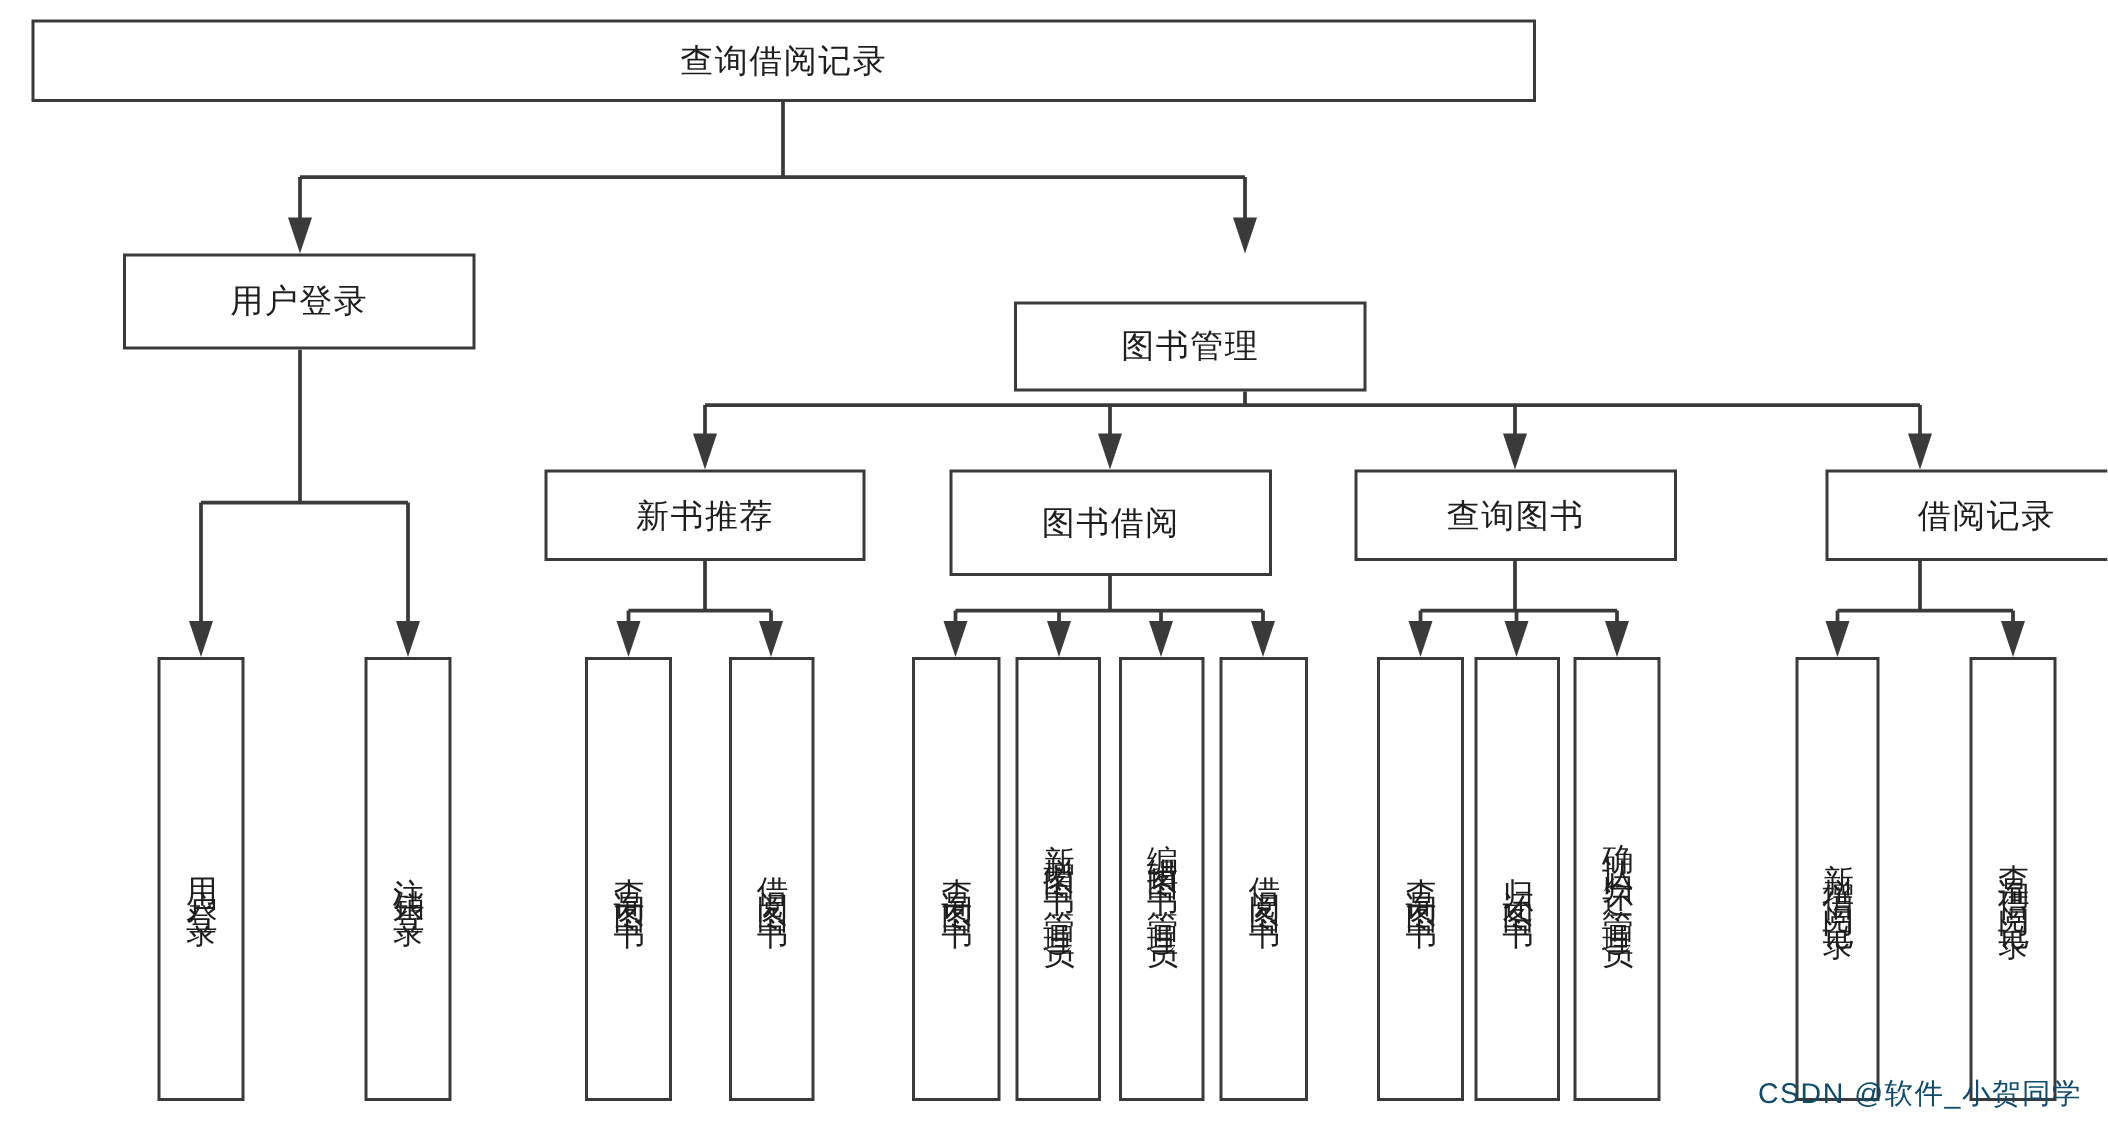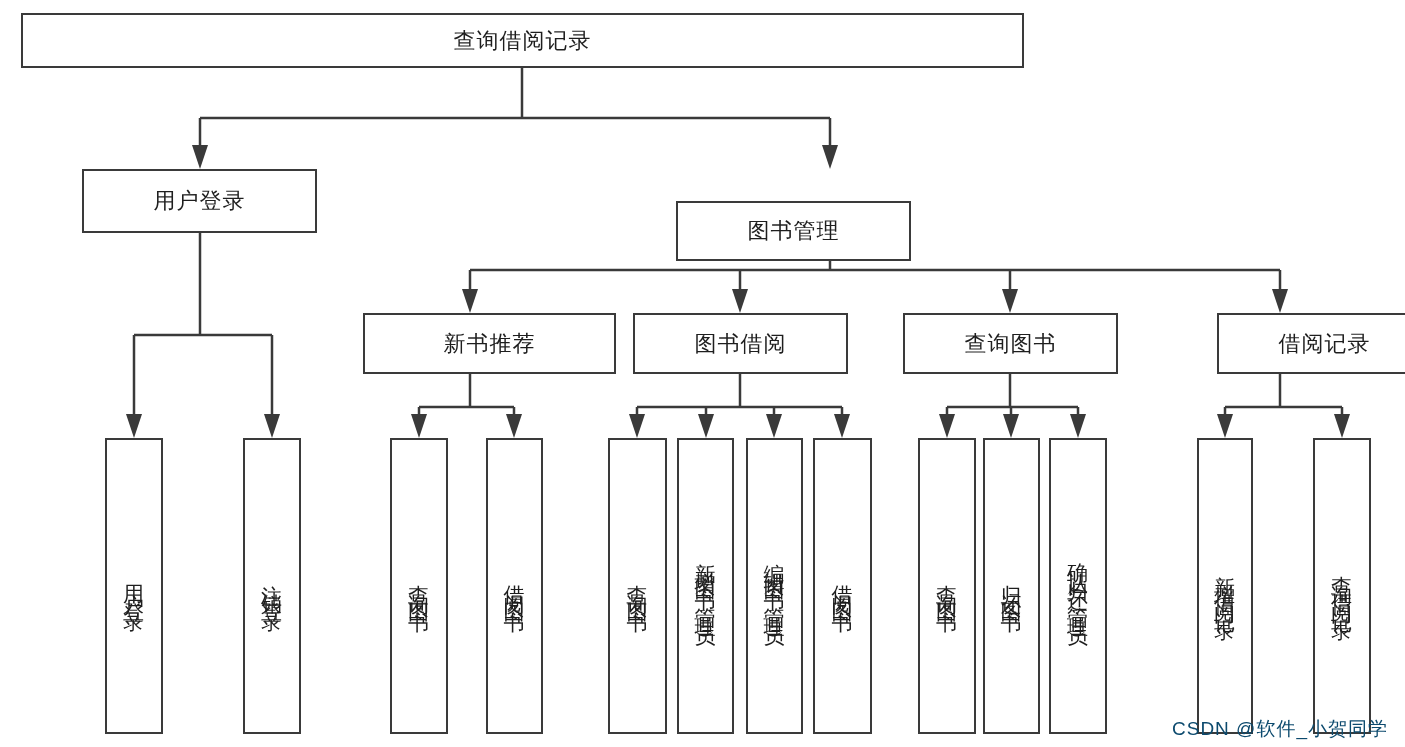--- a/index.html
+++ b/index.html
@@ -99,24 +99,24 @@
     <span>查询借阅记录</span>
   </div>
 
   <div class="node hbox" style="left:82px; top:169px; width:235px; height:64px;">
     <span>用户登录</span>
   </div>
   <div class="node hbox" style="left:676px; top:169px; width:235px; height:60px;margin-top:32px;">
     <span>图书管理</span>
   </div>
 
-  <div class="node hbox" style="left:363px; top:313px; width:253px; height:61px;align-items:center;">
+  <div class="node hbox" style="left:363px; top:313px; width:214px; height:61px;align-items:center;">
     <span>新书推荐</span>
   </div>
-  <div class="node hbox" style="left:633px; top:313px; width:215px; height:61px;">
+  <div class="node hbox" style="left:633px; top:313px; width:215px; height:71px;">
     <span>图书借阅</span>
   </div>
   <div class="node hbox" style="left:903px; top:313px; width:215px; height:61px;">
     <span>查询图书</span>
   </div>
   <div class="node hbox" style="left:1173px; top:313px; width:215px; height:61px;margin-left:44px;">
     <span>借阅记录</span>
   </div>
 
   <div class="node vbox" style="left:105px; width:58px;">

